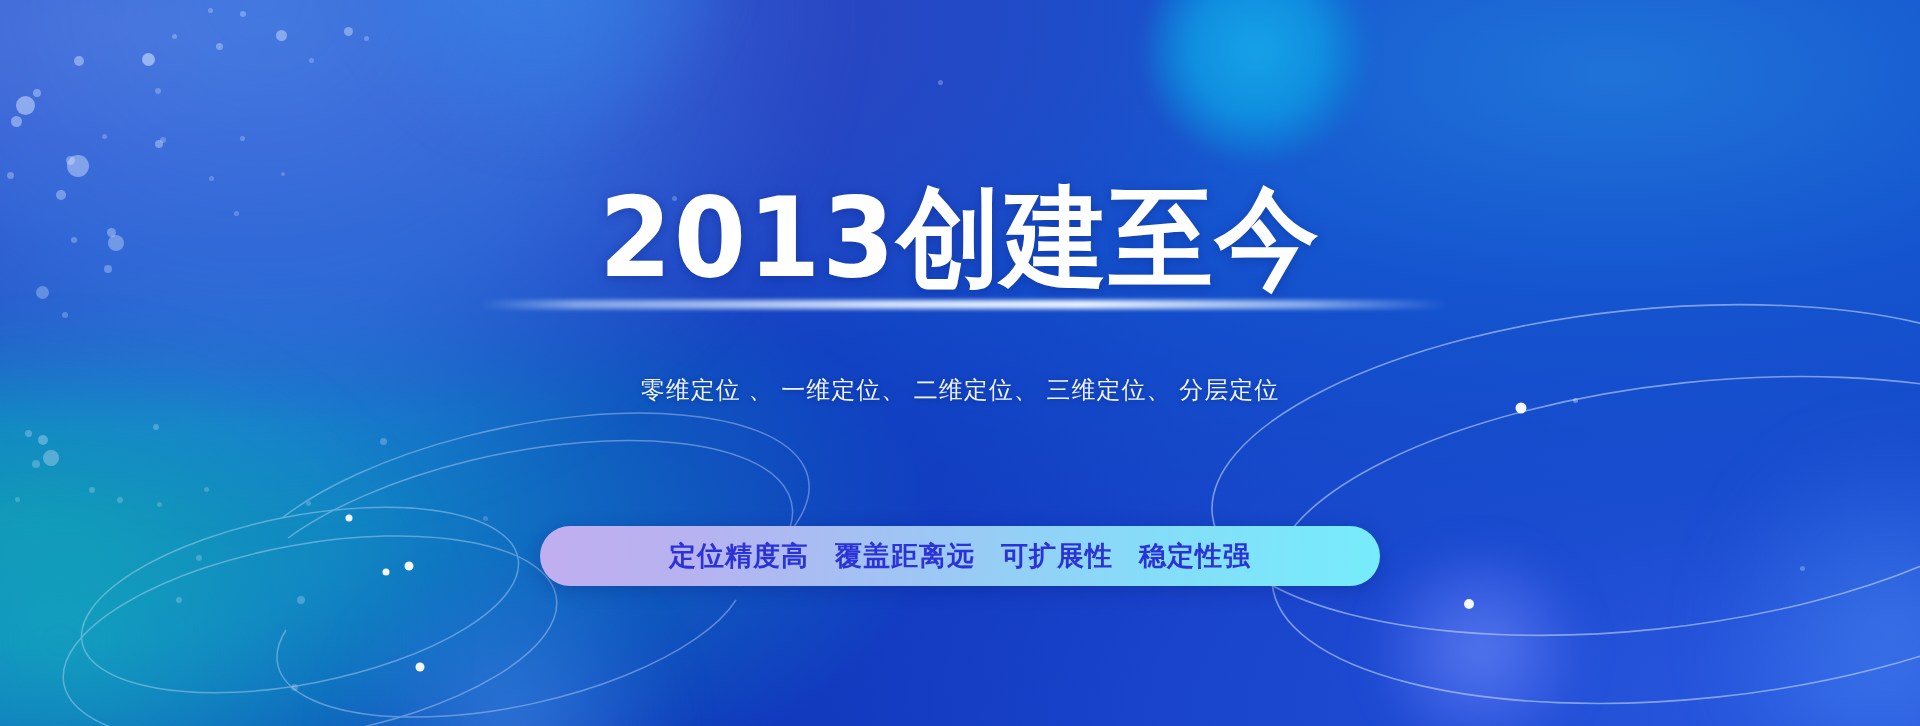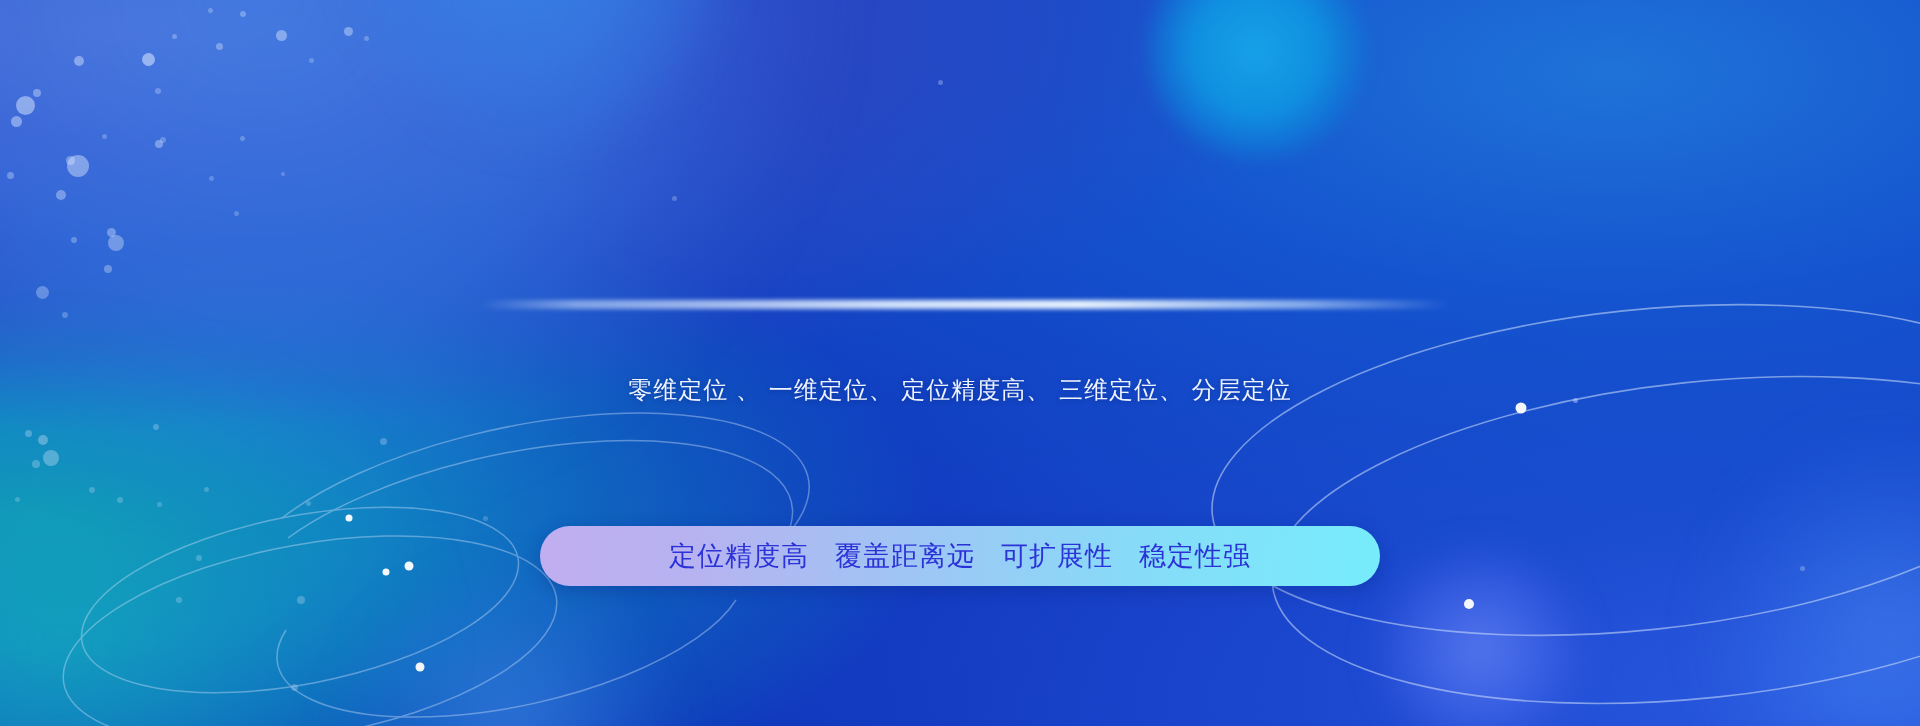--- a/index.html
+++ b/index.html
@@ -199,21 +199,21 @@
     border-radius: 30px;
     background: linear-gradient(95deg, #c0aef0 0%, #b7b2f0 18%, #9ec6f4 45%, #86dcf8 72%, #76ecfb 100%);
     display: flex;
     align-items: center;
     justify-content: center;
     box-shadow: 0 4px 18px rgba(10,30,120,0.30);
   }
   .pill-text {
     color: #2b32d8;
     font-size: 27px;
-    font-weight: 400;
+    font-weight: 700;
     letter-spacing: 1px;
     white-space: nowrap;
   }
   .pill-text span { margin: 0 13px; }
 </style>
 </head>
 <body>
 
 <div class="banner">
 
@@ -297,24 +297,27 @@
     <div class="dot" style="left:291px;top:684px;width:7px;height:7px;opacity:.26"></div>
     <div class="dot" style="left:483px;top:516px;width:5px;height:5px;opacity:.22"></div>
     <div class="dot" style="left:1573px;top:398px;width:5px;height:5px;opacity:.40"></div>
     <div class="dot" style="left:1800px;top:566px;width:5px;height:5px;opacity:.30"></div>
     <div class="dot" style="left:938px;top:80px;width:5px;height:5px;opacity:.30"></div>
     <div class="dot" style="left:672px;top:196px;width:5px;height:5px;opacity:.28"></div>
   </div>
 
   <div class="content">
 
+    <div class="headline-wrap">
+      <div class="headline">2013创建至今</div>
+    </div>
 
     <div class="underline-streak"></div>
 
-    <div class="subtitle">零维定位 、 一维定位、 定位精度高、 三维定位、 分层定位</div>
+    <div class="subtitle">零维定位 、 一维定位、 二维定位、 三维定位、 分层定位</div>
 
 
     <div class="pill">
       <div class="pill-text" id="feature-list"><span>定位精度高</span><span>覆盖距离远</span><span>可扩展性</span><span>稳定性强</span></div>
     </div>
 
   </div>
 </div>
 
 </body></html>

